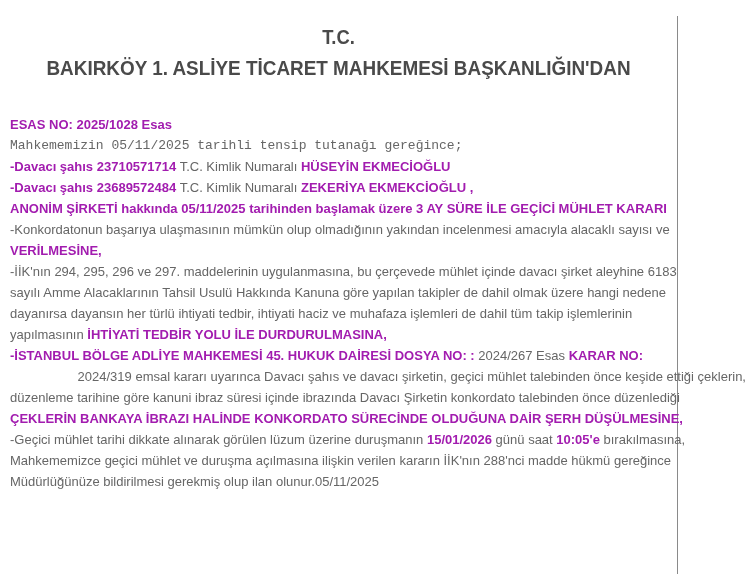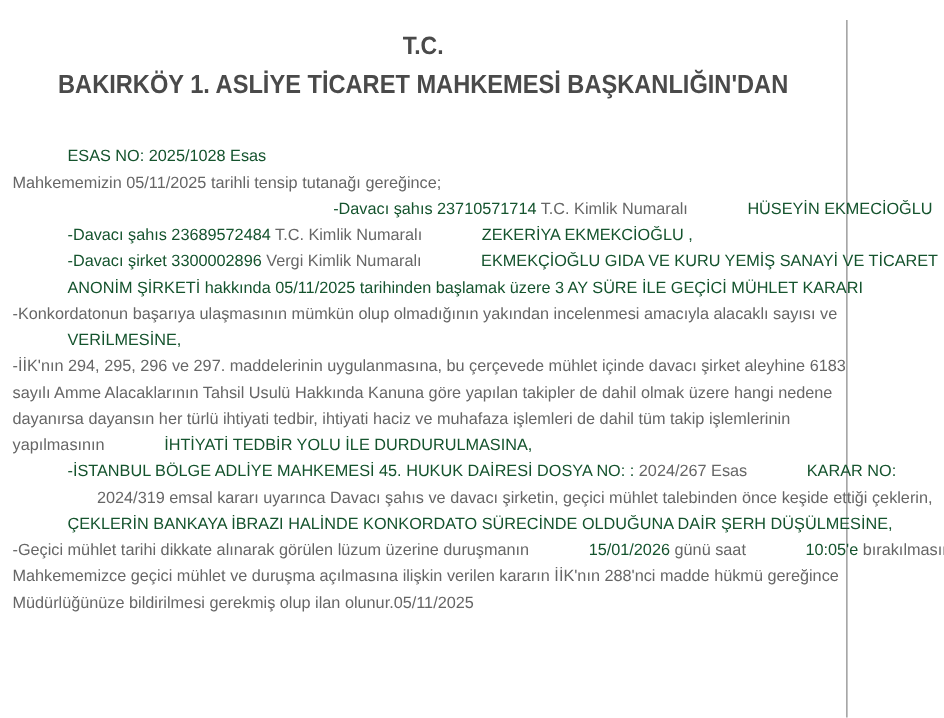--- a/index.html
+++ b/index.html
@@ -52,58 +52,57 @@
     width: 736px;
     font-size: 13px;
     line-height: 21px;
     color: #666666;
   }
   .line {
     display: block;
     white-space: nowrap;
   }
   b, .b {
-    font-weight: normal;
-    color: #14532d;
-    margin-left: 44px;
+    font-weight: bold;
+    color: #a21caf;
   }
 </style>
 </head>
 <body>
 
 <div class="page">
 
   <div class="header">
     <div class="tc">T.C.</div>
     <div class="court">BAKIRKÖY 1. ASLİYE TİCARET MAHKEMESİ BAŞKANLIĞIN'DAN</div>
   </div>
 
   <div class="body-text">
 
     <span class="line b" style="display: block;">ESAS NO: 2025/1028 Esas</span>
 
-    <span class="line" style="display: block;">Mahkememizin 05/11/2025 tarihli tensip tutanağı gereğince;</span>
+    <span class="line" style="display: block; font-family: Liberation Mono, monospace;">Mahkememizin 05/11/2025 tarihli tensip tutanağı gereğince;</span>
 
-    <span class="line" style="display: block; text-align: right;"><b>-Davacı şahıs 23710571714</b><span> T.C. Kimlik Numaralı </span><b>HÜSEYİN EKMECİOĞLU</b></span>
+    <span class="line" style="display: block;"><b>-Davacı şahıs 23710571714</b><span> T.C. Kimlik Numaralı </span><b>HÜSEYİN EKMECİOĞLU</b></span>
 
     <span class="line" style="display: block;"><b>-Davacı şahıs 23689572484</b><span> T.C. Kimlik Numaralı </span><b>ZEKERİYA EKMEKCİOĞLU ,</b></span>
 
-    <span class="line" style="display: block;"><b>-Davacı şirket 3300002896</b><span> Vergi Kimlik Numaralı </span><b>EKMEKÇİOĞLU GIDA VE KURU YEMİŞ SANAYİ VE TİCARET</b></span>
     <span class="line" style="display: block;"><b>ANONİM ŞİRKETİ hakkında 05/11/2025 tarihinden başlamak üzere 3 AY SÜRE İLE GEÇİCİ MÜHLET KARARI</b></span>
     <span class="line" style="display: block;">-Konkordatonun başarıya ulaşmasının mümkün olup olmadığının yakından incelenmesi amacıyla alacaklı sayısı ve</span>
 
     <span class="line" style="display: block;"><b>VERİLMESİNE,</b></span>
 
     <span class="line" style="display: block;">-İİK'nın 294, 295, 296 ve 297. maddelerinin uygulanmasına, bu çerçevede mühlet içinde davacı şirket aleyhine 6183</span>
     <span class="line" style="display: block;">sayılı Amme Alacaklarının Tahsil Usulü Hakkında Kanuna göre yapılan takipler de dahil olmak üzere hangi nedene</span>
     <span class="line" style="display: block;">dayanırsa dayansın her türlü ihtiyati tedbir, ihtiyati haciz ve muhafaza işlemleri de dahil tüm takip işlemlerinin</span>
     <span class="line" style="display: block;"><span>yapılmasının </span><b>İHTİYATİ TEDBİR YOLU İLE DURDURULMASINA,</b></span>
 
     <span class="line" style="display: block;"><b>-İSTANBUL BÖLGE ADLİYE MAHKEMESİ 45. HUKUK DAİRESİ DOSYA NO: :</b><span> 2024/267 Esas </span><b>KARAR NO:</b></span>
     <span class="line" style="display: block; text-align: right;">2024/319 emsal kararı uyarınca Davacı şahıs ve davacı şirketin, geçici mühlet talebinden önce keşide ettiği çeklerin,</span>
+    <span class="line" style="display: block;">düzenleme tarihine göre kanuni ibraz süresi içinde ibrazında Davacı Şirketin konkordato talebinden önce düzenlediği</span>
     <span class="line" style="display: block;"><b>ÇEKLERİN BANKAYA İBRAZI HALİNDE KONKORDATO SÜRECİNDE OLDUĞUNA DAİR ŞERH DÜŞÜLMESİNE,</b></span>
 
     <span class="line" style="display: block;"><span>-Geçici mühlet tarihi dikkate alınarak görülen lüzum üzerine duruşmanın </span><b>15/01/2026</b><span> günü saat </span><b>10:05'e</b><span> bırakılmasına,</span></span>
     <span class="line" style="display: block;">Mahkememizce geçici mühlet ve duruşma açılmasına ilişkin verilen kararın İİK'nın 288'nci madde hükmü gereğince</span>
     <span class="line" style="display: block;">Müdürlüğünüze bildirilmesi gerekmiş olup ilan olunur.05/11/2025</span>
 
   </div>
 </div>
 
 </body></html>

